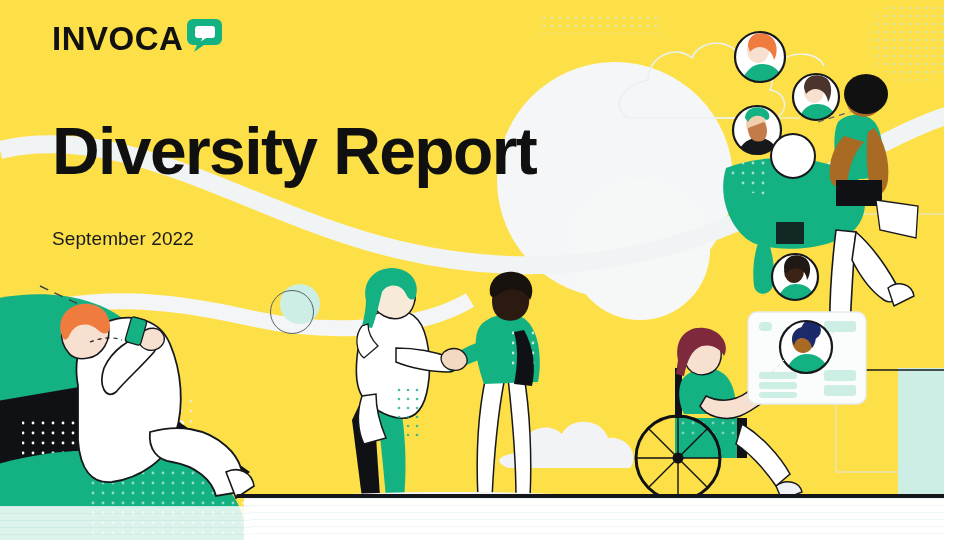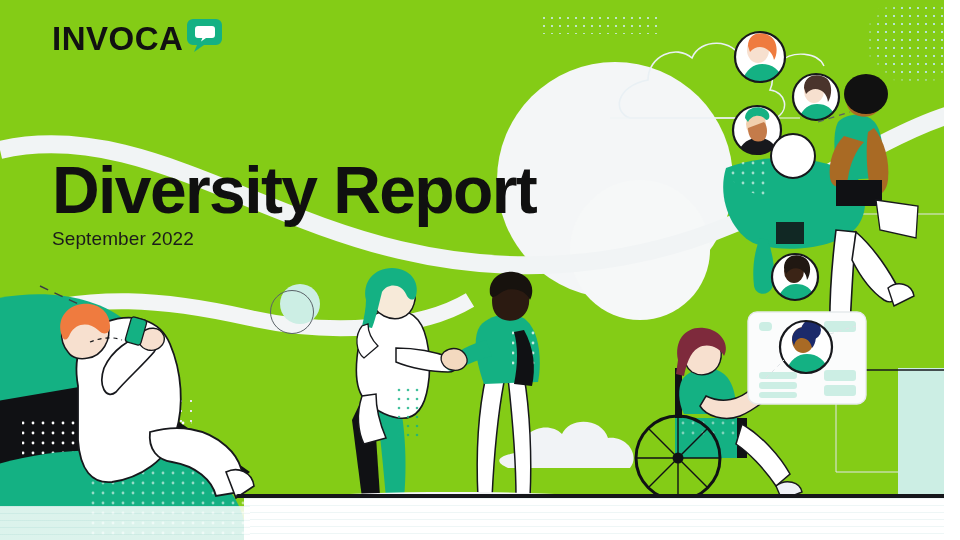--- a/index.html
+++ b/index.html
@@ -2,39 +2,39 @@
 <html><head>
 <meta charset="utf-8">
 <title>Diversity Report</title>
 <style>
   html,body{margin:0;padding:0;}
   body{
     width:960px;height:540px;overflow:hidden;position:relative;
     background:#ffffff;
     font-family:"Liberation Sans","DejaVu Sans",sans-serif;
   }
-  #slide{position:absolute;inset:0;width:944px;height:540px;overflow:hidden;background:#84cc16;}
+  #slide{position:absolute;inset:0;width:944px;height:540px;overflow:hidden;background:#fde047;}
   .layer{position:absolute;inset:0;width:960px;height:540px;}
 
   
   #logo{position:absolute;left:52px;top:22px;display:flex;align-items:flex-start;gap:0px;}
   #logo-word{
     font-family:"Liberation Sans","DejaVu Sans",sans-serif;
     font-weight:bold;font-size:33px;letter-spacing:0.5px;color:#111111;
     line-height:34px;position:relative;
   }
   #logo-word::after{content:"";}
   #logo-mark{position:relative;width:38px;height:36px;margin-left:2px;margin-top:-4px;}
 
   
   #title{
     position:absolute;left:52px;top:114px;
     font-family:"Liberation Sans","DejaVu Sans",sans-serif;
     font-weight:bold;font-size:66px;line-height:74px;color:#101010;
-    letter-spacing:-1.6px;white-space:nowrap;margin-top:39px;
+    letter-spacing:-1.6px;white-space:nowrap;
   }
   #subtitle{
     position:absolute;left:52px;top:228px;
     font-family:"Liberation Sans","DejaVu Sans",sans-serif;
     font-weight:normal;font-size:19px;color:#1b1b1b;letter-spacing:0.1px;
   }
 
   
   #mint-rect{position:absolute;left:898px;top:368px;width:62px;height:172px;background:#cceee4;}
   #dot-grid-tr{position:absolute;left:866px;top:4px;width:92px;height:80px;

